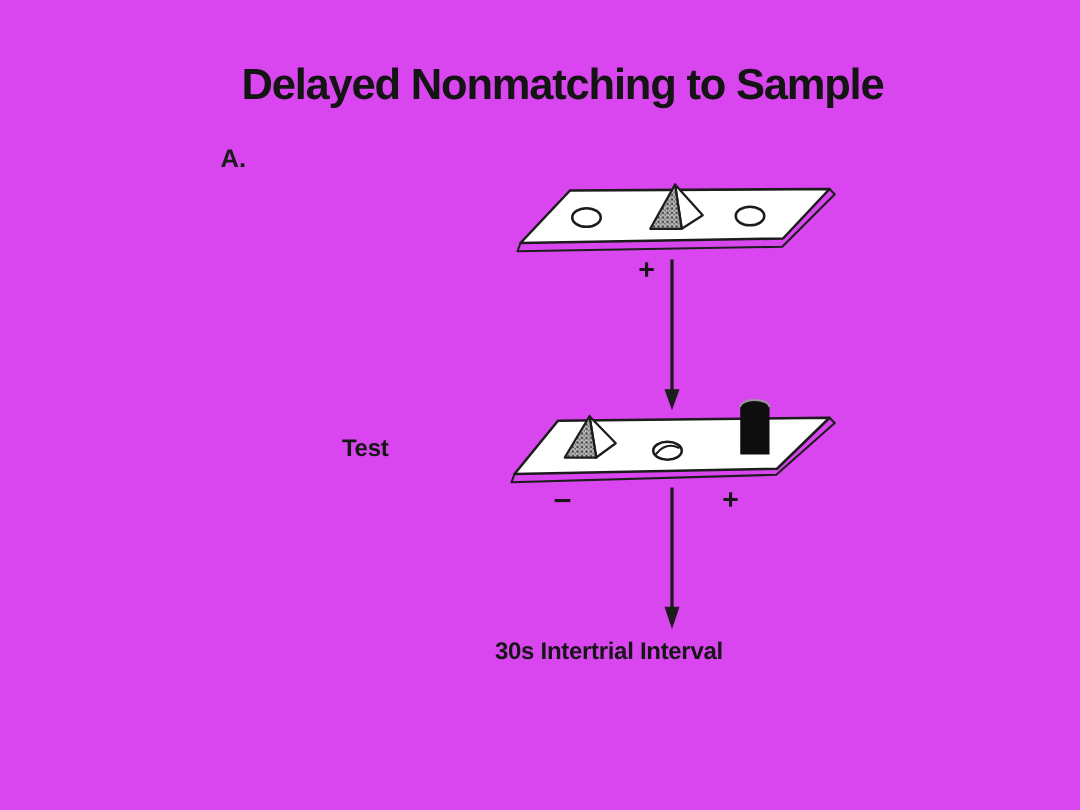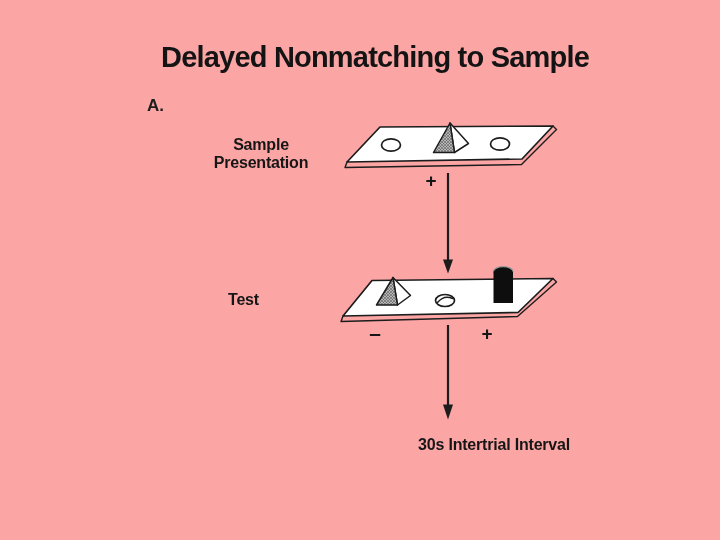--- a/index.html
+++ b/index.html
@@ -8,21 +8,21 @@
     width: 720px;
     height: 540px;
     background: #ffffff;
     overflow: hidden;
     font-family: "Liberation Sans", sans-serif;
   }
   .stage {
     position: relative;
     width: 720px;
     height: 540px;
-    background: #fca5a5;
+    background: #d946ef;
   }
   .abs { position: absolute; }
   .slide-title {
     left: 140px;
     top: 42px;
     width: 470px;
     text-align: center;
     font-size: 29px;
     font-weight: 700;
     letter-spacing: -0.8px;
@@ -56,23 +56,23 @@
     width: 72px;
     text-align: left;
   }
   .delay-label {
     left: 477px;
     top: 216px;
     white-space: nowrap;
   }
   .iti-label {
     left: 330px;
-    top: 436px;
+    top: 426px;
     width: 240px;
-    text-align: right;
+    text-align: left;
   }
   .sign {
     width: 22px;
     text-align: center;
     font-size: 19px;
     font-weight: 700;
     color: #161616;
     line-height: 20px;
   }
   .sign-plus-top   { left: 420px; top: 171px; }
@@ -93,24 +93,20 @@
 </style>
 </head>
 <body>
 
 <div class="stage">
 
   <div class="abs slide-title">Delayed Nonmatching to Sample</div>
 
   <div class="abs panel-label">A.</div>
 
-  <div class="abs fig-label sample-label">
-    <div>Sample</div>
-    <div>Presentation</div>
-  </div>
   <div class="abs fig-label test-label">Test</div>
   <div class="abs fig-label iti-label">30s Intertrial Interval</div>
 
   <div class="abs sign sign-plus-top">+</div>
   <div class="abs sign sign-minus">–</div>
   <div class="abs sign sign-plus-bottom">+</div>
 
   <svg class="diagram" width="720" height="540" viewBox="0 0 720 540">
     <defs>
       <pattern id="stipple" width="3" height="3" patternUnits="userSpaceOnUse">

